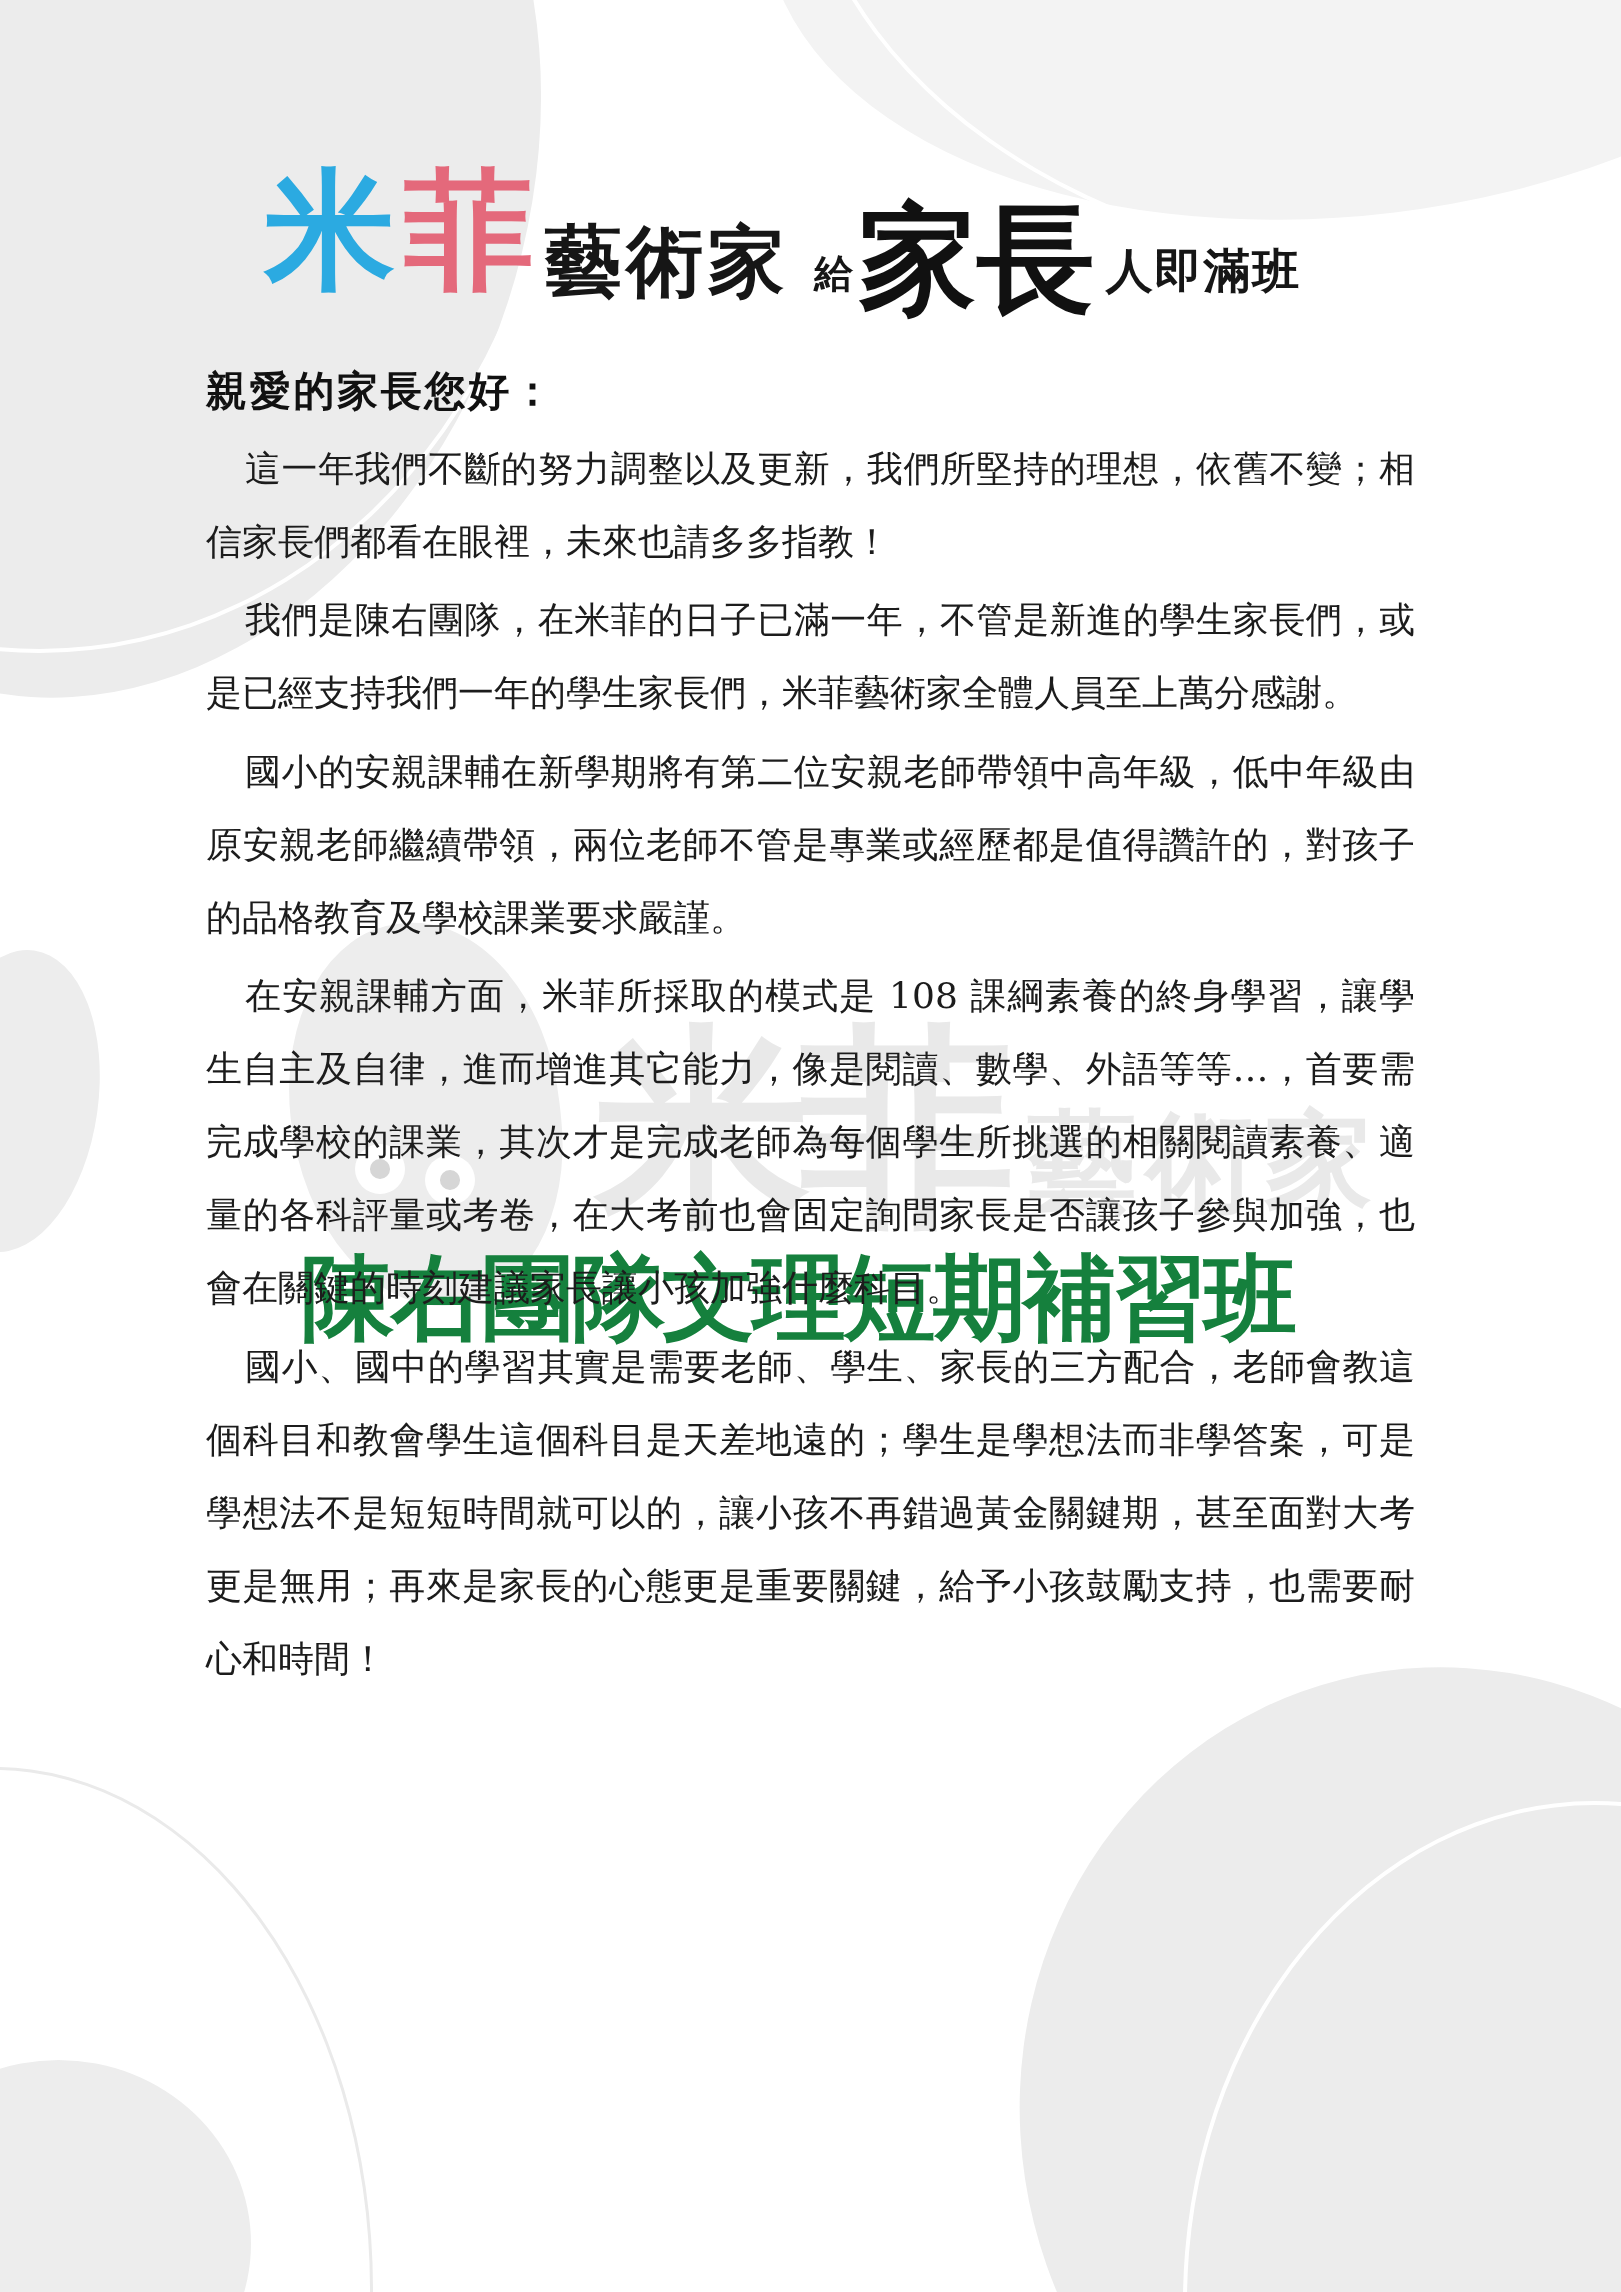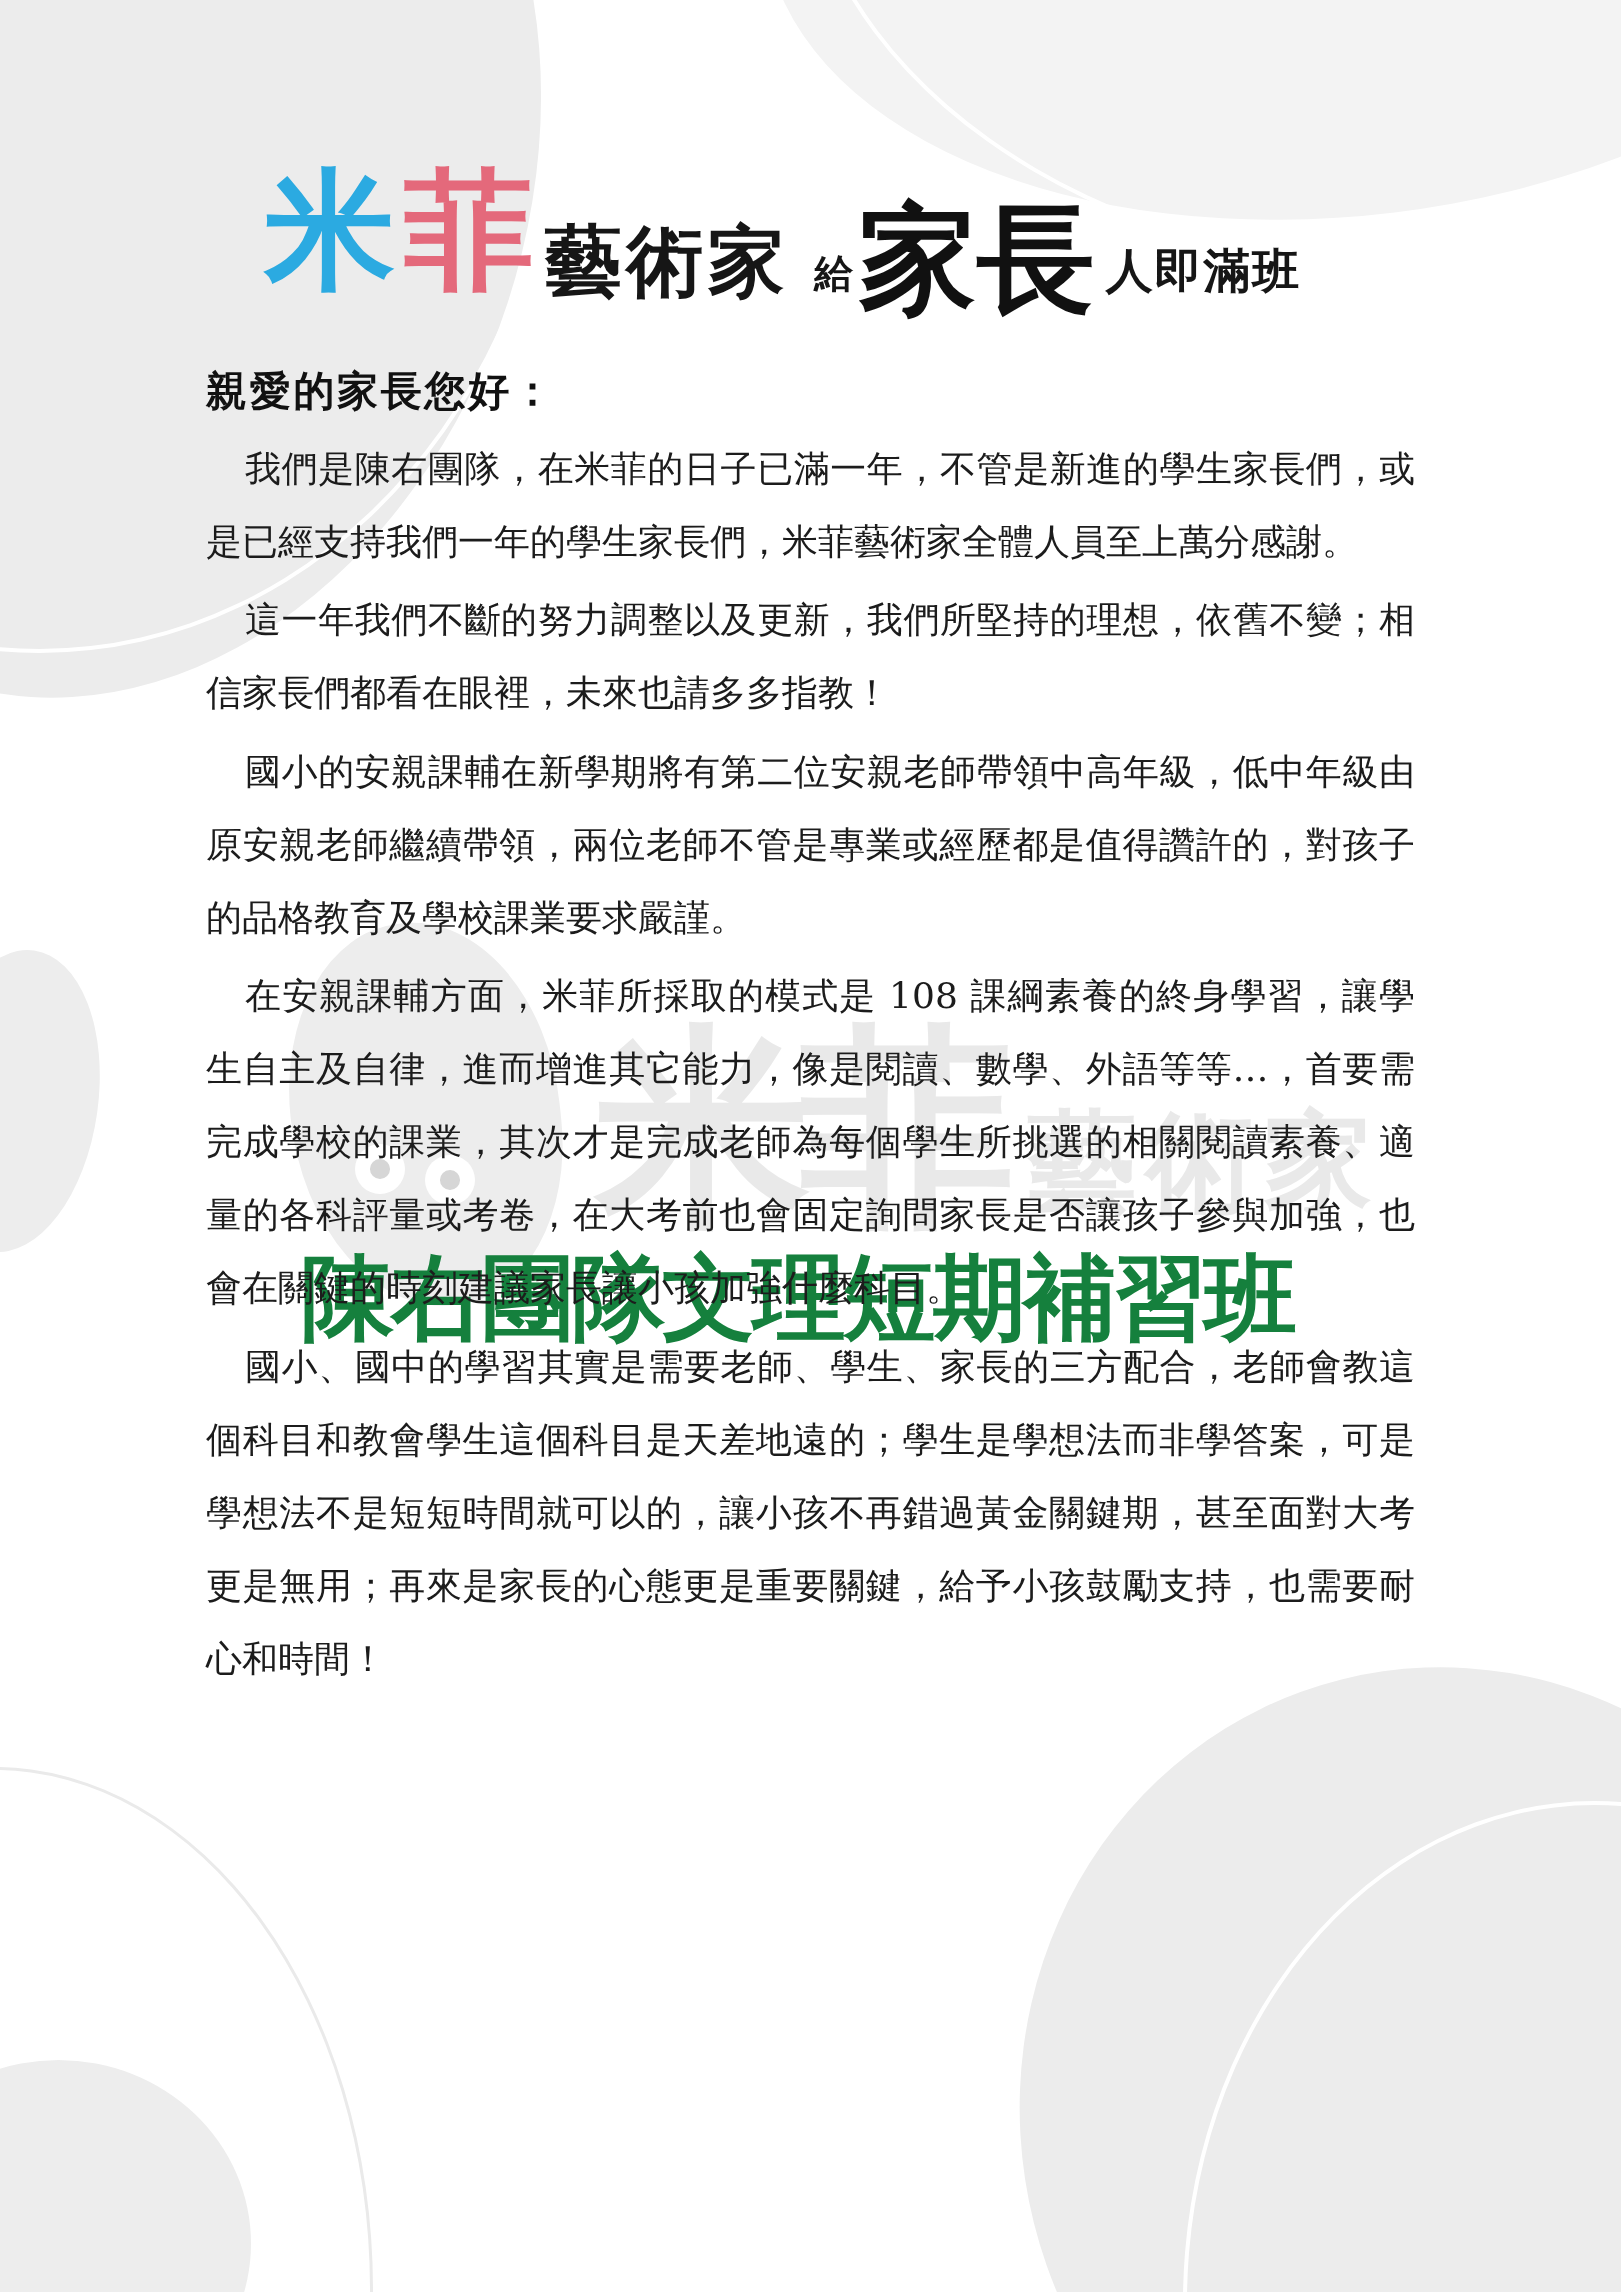--- a/index.html
+++ b/index.html
@@ -104,21 +104,21 @@
     <span class="mi">米</span>
     <span class="fei">菲</span>
     <span class="artist">藝術家</span>
     <span class="t-pre">給</span>
     <span class="t-main">家長</span>
     <span class="t-suf">人即滿班</span>
   </header>
 
   <main class="letter">
     <h2 class="greeting">親愛的家長您好：</h2>
+    <p class="para">這一年我們不斷的努力調整以及更新，我們所堅持的理想，依舊不變；相信家長們都看在眼裡，未來也請多多指教！</p>
     <p class="para">我們是陳右團隊，在米菲的日子已滿一年，不管是新進的學生家長們，或是已經支持我們一年的學生家長們，米菲藝術家全體人員至上萬分感謝。</p>
-    <p class="para">這一年我們不斷的努力調整以及更新，我們所堅持的理想，依舊不變；相信家長們都看在眼裡，未來也請多多指教！</p>
     <p class="para">國小的安親課輔在新學期將有第二位安親老師帶領中高年級，低中年級由原安親老師繼續帶領，兩位老師不管是專業或經歷都是值得讚許的，對孩子的品格教育及學校課業要求嚴謹。</p>
     <p class="para">在安親課輔方面，米菲所採取的模式是 108 課綱素養的終身學習，讓學生自主及自律，進而增進其它能力，像是閱讀、數學、外語等等…，首要需完成學校的課業，其次才是完成老師為每個學生所挑選的相關閱讀素養、適量的各科評量或考卷，在大考前也會固定詢問家長是否讓孩子參與加強，也會在關鍵的時刻建議家長讓小孩加強什麼科目。</p>
     <p class="para">國小、國中的學習其實是需要老師、學生、家長的三方配合，老師會教這個科目和教會學生這個科目是天差地遠的；學生是學想法而非學答案，可是學想法不是短短時間就可以的，讓小孩不再錯過黃金關鍵期，甚至面對大考更是無用；再來是家長的心態更是重要關鍵，給予小孩鼓勵支持，也需要耐心和時間！</p>
   </main>
 
 </div>
 
 
 </body></html>

